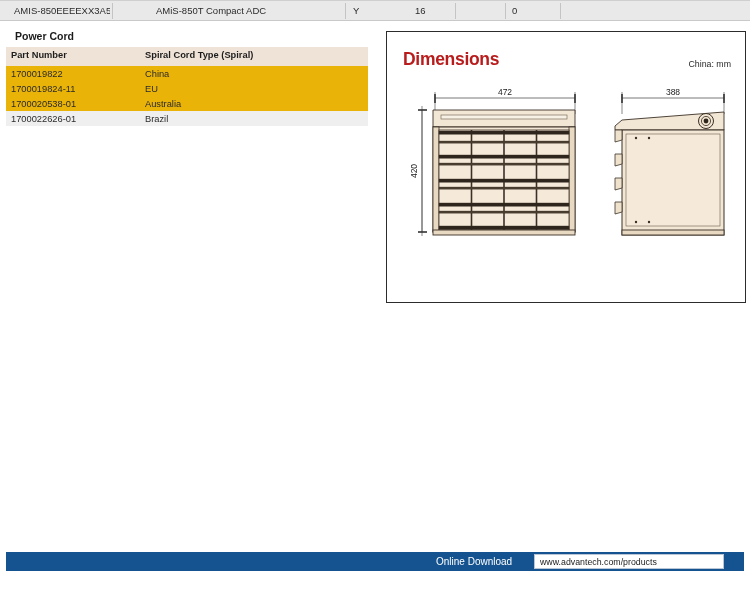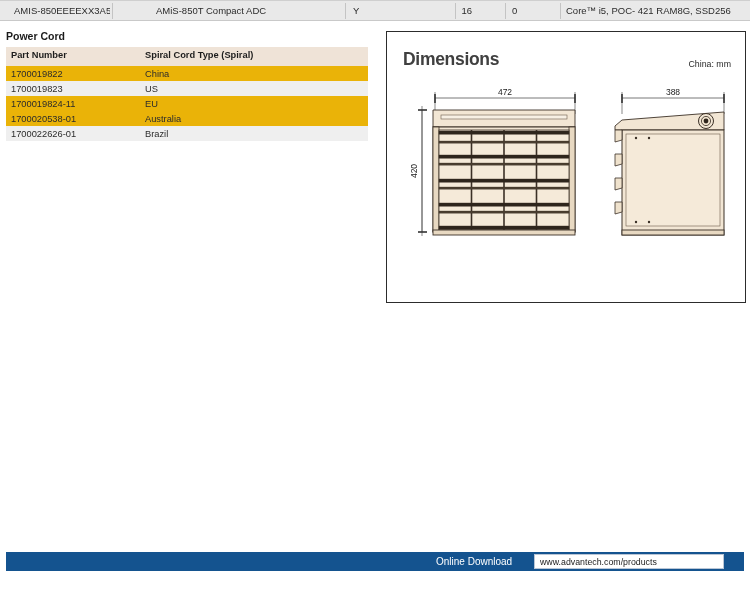--- a/index.html
+++ b/index.html
@@ -51,21 +51,21 @@
     font-weight: bold;
     color: #12539e;
     letter-spacing: -0.35px;
     margin: 0 0 14px 0;
     line-height: 1.1;
   }
   .sub-title {
     font-size: 10.5px;
     font-weight: bold;
     color: #1a1a1a;
-    margin: 0 0 5px 0;
+    margin: 0 0 5px 9px;
   }
   table.ordering {
     border-collapse: collapse;
     width: 362px;
     table-layout: fixed;
   }
   table.ordering th {
     background: #efe3d7;
     font-size: 9.3px;
     font-weight: bold;
@@ -93,21 +93,21 @@
     left: 386px; top: 31px;
     width: 360px; height: 272px;
     border: 1px solid #2c2c2c;
     background: #ffffff;
   }
   .dim-title {
     position: absolute;
     left: 16px; top: 17px;
     font-size: 17.5px;
     font-weight: bold;
-    color: #404040;
+    color: #b91c1c;
     letter-spacing: -0.3px;
   }
   .dim-unit {
     position: absolute;
     right: 14px; top: 27px;
     font-size: 8.8px;
     color: #2b2b2b;
   }
   .dim-svg {
     position: absolute;
@@ -149,23 +149,22 @@
 </style>
 </head>
 <body>
 
 <div id="page">
 
   <div class="spec-strip">
     <div class="spec-cell" style="left:14px;width:96px;">AMIS-850EEEEXX3A53</div>
     <div class="spec-cell" style="left:120px;width:220px;margin-left:36px;">AMiS-850T Compact ADC</div>
     <div class="spec-cell" style="left:353px;width:40px;">Y</div>
-    <div class="spec-cell" style="left:432px;width:40px;text-align:right;">16</div>
+    <div class="spec-cell" style="left:415px;width:40px;">16</div>
     <div class="spec-cell" style="left:512px;width:40px;">0</div>
-    <div class="spec-cell" style="left:566px;width:180px;">Core™ i5, POC- 421 RAM8G, SSD256</div>
 
     <div class="spec-sep" style="left:112px;"></div>
     <div class="spec-sep" style="left:345px;"></div>
     <div class="spec-sep" style="left:455px;"></div>
     <div class="spec-sep" style="left:505px;"></div>
     <div class="spec-sep" style="left:560px;"></div>
   </div>
 
   <div class="left-col">
     <div class="sub-title">Power Cord</div>
@@ -175,24 +174,20 @@
         <tr>
           <th class="col-part">Part Number</th>
           <th>Spiral Cord Type (Spiral)</th>
         </tr>
       </thead>
       <tbody>
         <tr class="odd">
           <td>1700019822</td>
           <td>China</td>
         </tr>
-        <tr class="even">
-          <td>1700019823</td>
-          <td>US</td>
-        </tr>
         <tr class="odd">
           <td>1700019824-11</td>
           <td>EU</td>
         </tr>
         <tr class="odd">
           <td>1700020538-01</td>
           <td>Australia</td>
         </tr>
         <tr class="even">
           <td>1700022626-01</td>

